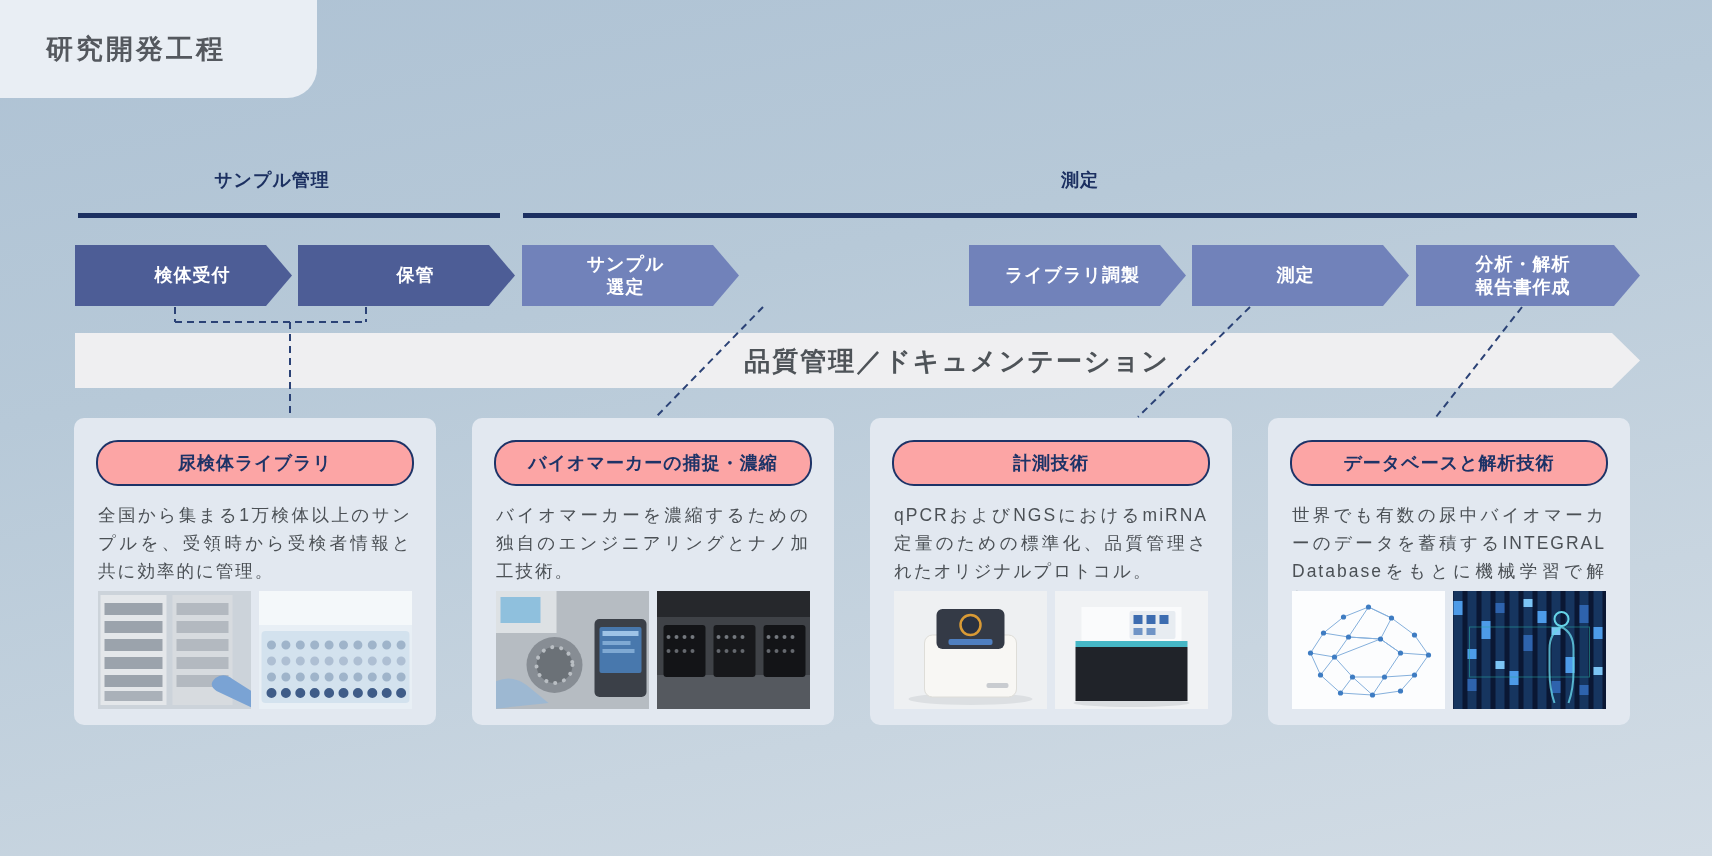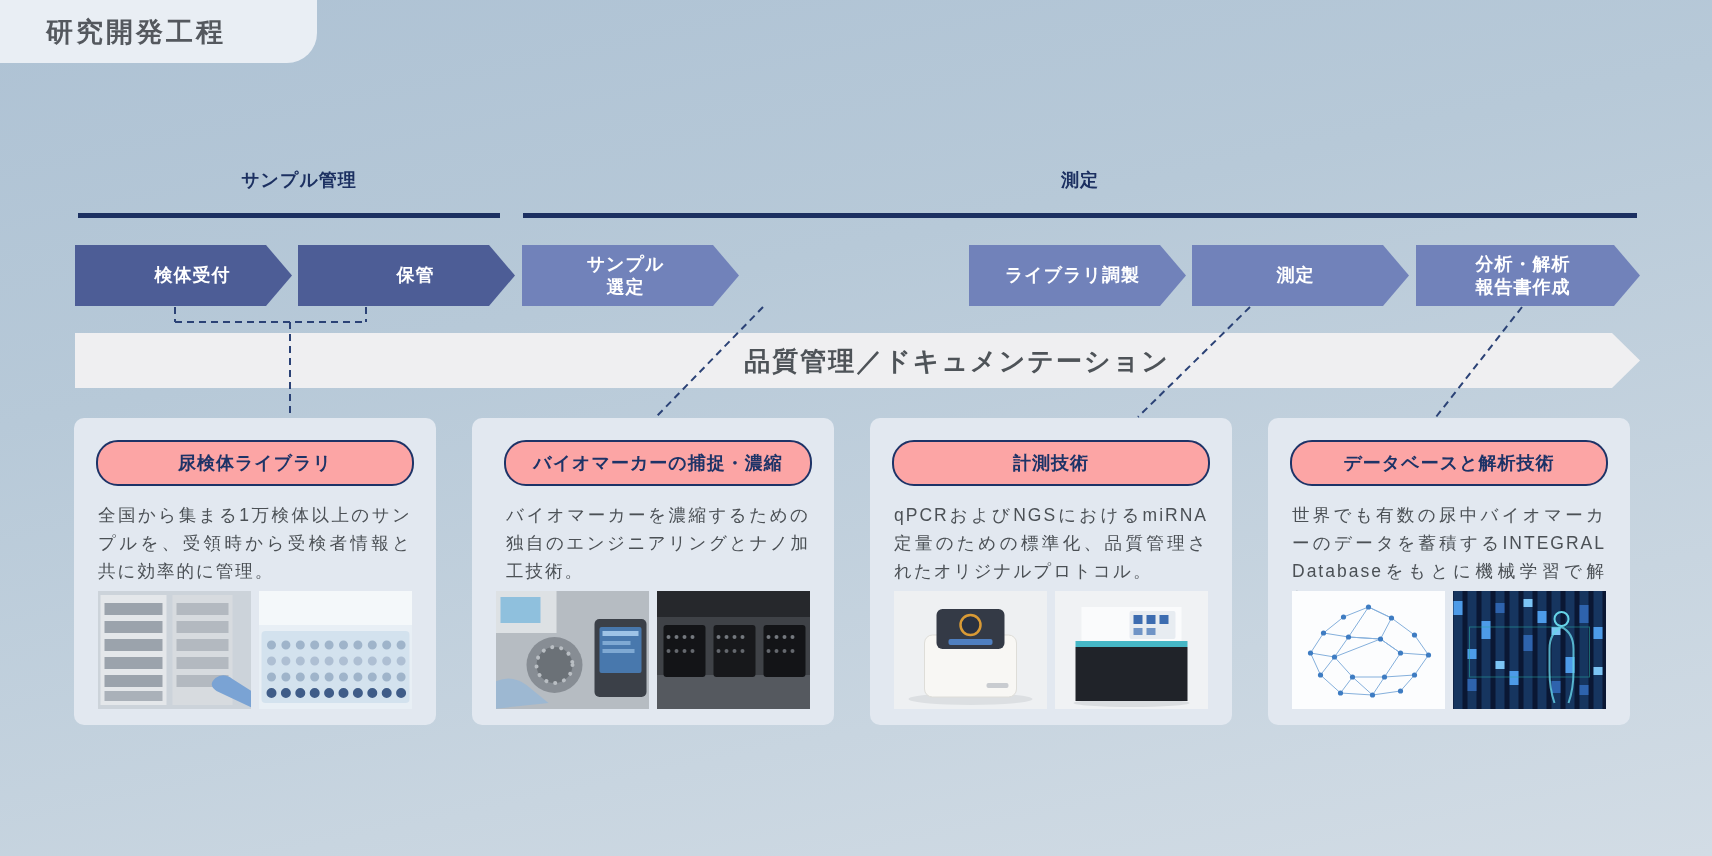--- a/index.html
+++ b/index.html
@@ -2,27 +2,27 @@
 <html><head>
 <meta charset="utf-8">
 <style>
   html,body{margin:0;padding:0;background:#ffffff;}
   .canvas{
     position:relative;width:1712px;height:856px;overflow:hidden;
     background:linear-gradient(168deg,#aec2d4 0%,#b7c9d8 35%,#c8d5e0 75%,#d2dce5 100%);
     font-family:"Liberation Sans","DejaVu Sans",sans-serif;
   }
   
-  .badge{position:absolute;left:0;top:0;width:317px;height:63px;background:#e9eef4;
+  .badge{position:absolute;left:0;top:0;width:317px;height:98px;background:#e9eef4;
     border-radius:0 0 30px 0;display:flex;align-items:center;z-index:5;text-align:center;}
   .badge-title{margin-left:46px;font-size:27px;font-weight:bold;color:#54585e;letter-spacing:3px;}
   
   .sec-label{position:absolute;top:168px;text-align:center;font-size:18px;font-weight:bold;
     color:#1c3061;letter-spacing:1px;z-index:2;}
-  .sec-label.s1{left:88px;width:422px;}
+  .sec-label.s1{left:61px;width:422px;}
   .sec-label.s2{left:523px;width:1114px;}
   .sec-underline{position:absolute;top:213px;height:5px;background:#1c3061;z-index:2;}
   .sec-underline.u1{left:78px;width:422px;}
   .sec-underline.u2{left:523px;width:1114px;}
   
   .step{position:absolute;top:245px;height:61px;width:217px;z-index:2;
     clip-path:polygon(0 0,calc(100% - 26px) 0,100% 50%,calc(100% - 26px) 100%,0 100%);
     display:flex;flex-direction:column;align-items:center;justify-content:center;
     color:#ffffff;font-size:18px;font-weight:bold;letter-spacing:1px;line-height:1.25;
     text-align:center;padding-right:10px;box-sizing:border-box;}
@@ -32,21 +32,21 @@
   .band{position:absolute;left:75px;top:333px;width:1565px;height:55px;background:#efeff1;z-index:1;
     clip-path:polygon(0 0,calc(100% - 28px) 0,100% 50%,calc(100% - 28px) 100%,0 100%);}
   .band-label{position:absolute;left:882px;top:50%;transform:translate(-50%,-50%);
     font-size:26px;font-weight:bold;color:#4e5358;letter-spacing:2px;white-space:nowrap;}
   
   .connectors{position:absolute;left:0;top:0;width:1712px;height:856px;z-index:3;pointer-events:none;}
   .connectors line{stroke:#2b4276;stroke-width:2;stroke-dasharray:7 5;fill:none;}
   
   .card{position:absolute;top:418px;width:362px;height:307px;background:#e2e8f0;
     border-radius:10px;z-index:4;box-sizing:border-box;}
-  .card.c1{left:74px;} .card.c2{left:472px;padding-left:10px;} .card.c3{left:870px;} .card.c4{left:1268px;}
+  .card.c1{left:74px;} .card.c2{left:472px;} .card.c3{left:870px;} .card.c4{left:1268px;}
   .pill{margin:22px 22px 0 22px;height:42px;border:2px solid #1d3367;border-radius:22px;
     background:#fca5a5;display:flex;align-items:center;justify-content:center;
     font-size:18px;font-weight:bold;color:#1d3367;letter-spacing:1px;}
   .card-body{margin:15px 24px 16px 24px;font-size:17.5px;line-height:1.6;color:#4b5055;
     letter-spacing:2px;text-align:justify;}
   .photos{position:absolute;left:24px;right:24px;bottom:16px;height:118px;display:flex;gap:8px;}
   .photo{flex:1;overflow:hidden;}
   .photo svg{width:100%;height:100%;display:block;}
 </style>
 </head>

